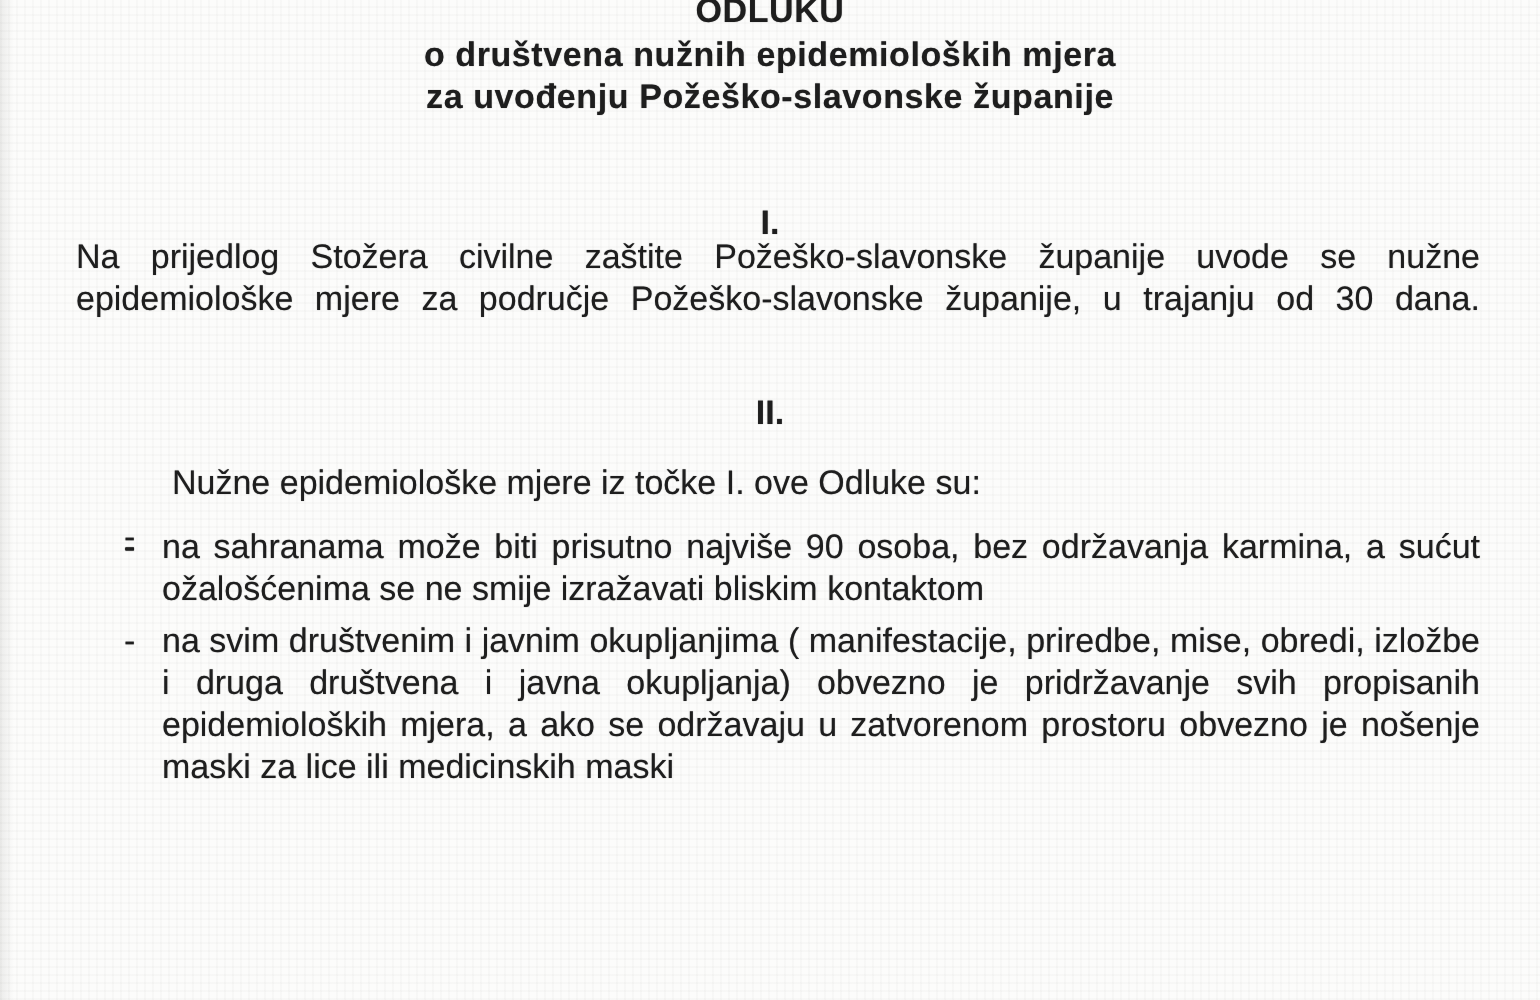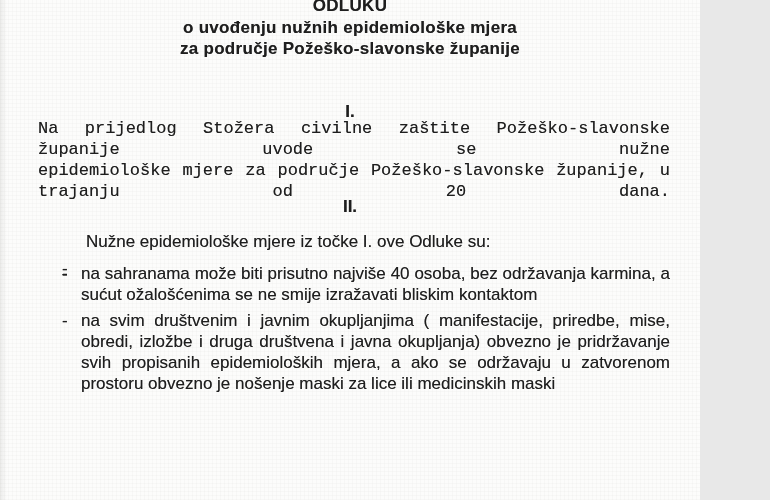--- a/index.html
+++ b/index.html
@@ -2,21 +2,21 @@
 <html><head>
 <meta charset="utf-8">
 <style>
   html, body {
     margin: 0;
     padding: 0;
     background: #e8e8e8;
   }
   .screen {
     position: relative;
-    width: 700px;
+    width: 770px;
     height: 500px;
     overflow: hidden;
     background-color: #fcfcfb;
     background-image:
       repeating-linear-gradient(0deg, rgba(120,120,115,0.035) 0 1px, transparent 1px 4px),
       repeating-linear-gradient(90deg, rgba(120,120,115,0.035) 0 1px, transparent 1px 4px);
     font-family: "Liberation Sans", "DejaVu Sans", sans-serif;
     color: #1e1e1e;
     text-shadow: 0 0 0.5px rgba(30,30,30,0.55);
   }
@@ -55,21 +55,20 @@
     position: absolute;
     top: 118px;
     left: 38px;
     right: 30px;
     font-size: 17px;
     line-height: 21px;
   }
   .para-line {
     text-align: justify;
     text-align-last: justify;
-    font-family: Liberation Mono, monospace;
   }
   .intro-line {
     position: absolute;
     top: 231px;
     left: 38px;
     right: 30px;
     font-size: 17px;
     line-height: 21px;
     margin-left: 48px;
   }
@@ -93,48 +92,48 @@
     top: 0;
   }
 </style>
 </head>
 <body>
 
 <div class="screen">
 
   <div class="doc-title">
     <div>ODLUKU</div>
-    <div>o uvođenju nužnih epidemiološke mjera</div>
-    <div>za područje Požeško-slavonske županije</div>
+    <div>o društvena nužnih epidemioloških mjera</div>
+    <div>za uvođenju Požeško-slavonske županije</div>
   </div>
 
   <div class="section-number sec-1">I.</div>
 
   <div class="para-1">
     <div class="para-line">Na prijedlog Stožera civilne zaštite Požeško-slavonske županije uvode se nužne</div>
-    <div class="para-line">epidemiološke mjere za područje Požeško-slavonske županije, u trajanju od 20 dana.</div>
+    <div class="para-line">epidemiološke mjere za područje Požeško-slavonske županije, u trajanju od 30 dana.</div>
   </div>
 
   <div class="section-number sec-2">II.</div>
 
   <div class="intro-line">Nužne epidemiološke mjere iz točke I. ove Odluke su:</div>
 
   <div class="measures-list">
     <div class="bullet">
       <span class="dash">-</span>
     </div>
     <div class="bullet">
       <span class="dash">-</span>
     </div>
     <div class="bullet">
       <span class="dash">-</span>
     </div>
     <div class="bullet">
       <span class="dash">-</span>
-      <span>na sahranama može biti prisutno najviše 40 osoba, bez održavanja karmina, a sućut ožalošćenima se ne smije izražavati bliskim kontaktom</span>
+      <span>na sahranama može biti prisutno najviše 90 osoba, bez održavanja karmina, a sućut ožalošćenima se ne smije izražavati bliskim kontaktom</span>
     </div>
     <div class="bullet">
       <span class="dash">-</span>
       <span>na svim društvenim i javnim okupljanjima ( manifestacije, priredbe, mise, obredi, izložbe i druga društvena i javna okupljanja) obvezno je pridržavanje svih propisanih epidemioloških mjera, a ako se održavaju u zatvorenom prostoru obvezno je nošenje maski za lice ili medicinskih maski</span>
     </div>
   </div>
 
 </div>
 
 </body></html>

